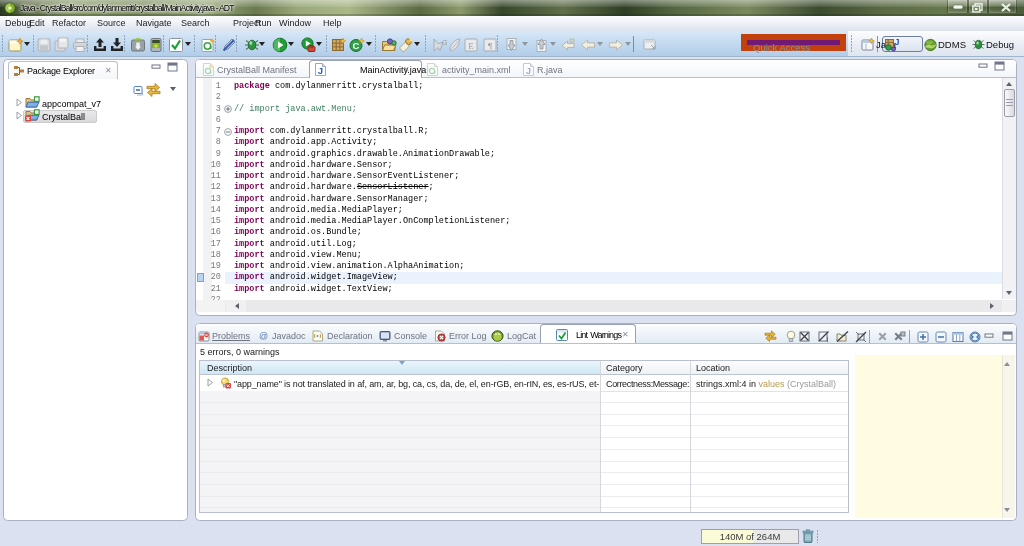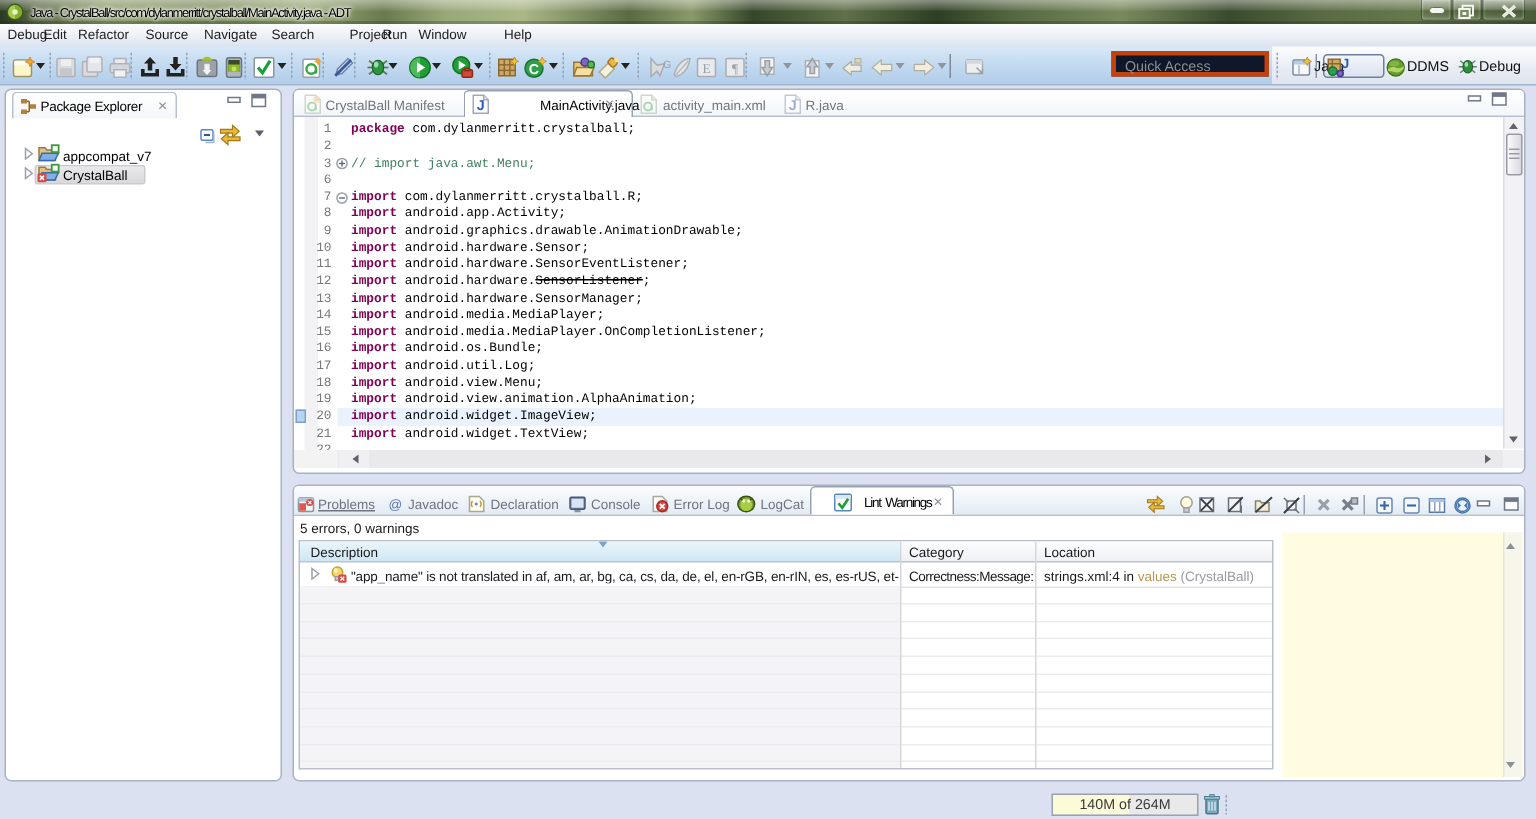--- a/index.html
+++ b/index.html
@@ -19,21 +19,21 @@
   background:linear-gradient(rgba(255,255,255,.30),rgba(255,255,255,.10) 45%,rgba(20,30,10,.10) 55%,rgba(255,255,255,.12));
   border-radius:0 0 2.5px 2.5px; box-shadow:inset 0 0 2px rgba(255,255,255,.5); }
 
 #menubar { left:0; top:16px; width:1024px; height:15px; background:linear-gradient(#fbfcfe,#ecf0f6 55%,#dce3ee); color:#1c1c1c; position:absolute; }
 #menubar span { position:absolute; top:2px; }
 
 #toolbar { left:0; top:31px; width:1024px; height:26px; background:linear-gradient(#d9e8f7,#c3daf0 48%,#b2cde9); border-bottom:1px solid #9fb6cd; position:absolute; }
 #persp { position:absolute; left:848px; top:0; width:176px; height:25px; background:linear-gradient(#fcfdfe,#e7ecf4 60%,#dfe5ef); }
 .tsep { position:absolute; top:35px; width:1px; height:18px; background-image:linear-gradient(#8fa5bc 55%, rgba(0,0,0,0) 45%); background-size:1px 3px; }
 .tdd { position:absolute; top:42px; width:0; height:0; border-left:3.5px solid transparent; border-right:3.5px solid transparent; border-top:4px solid #222; }
-#qa { left:741px; top:34px; width:105px; height:17px; background:#0f172a; border:3px solid #c2410c; font-size:9.5px; color:#8f8f8f; line-height:15px; padding-left:6px; position:absolute; }
+#qa { left:741px; top:34px; width:105px; height:17px; background:#701a75; border:6px solid #c2410c; font-size:9.5px; color:#8f8f8f; line-height:15px; padding-left:6px; position:absolute; }
 #javabtn { position:absolute; left:882px; top:36px; width:41px; height:16px; border:1px solid #6d7f9b; border-radius:3px; background:linear-gradient(#f2f5fa,#dbe3f0); }
 .ptext { position:absolute; top:39px; font-size:9.5px; color:#111; }
 
 .panel { position:absolute; background:#ffffff; border:1px solid #a9b1c2; border-radius:4.5px; }
 
 .ttext { position:absolute; font-size:9px; color:#70747e; white-space:nowrap; }
 .ttext.on { color:#000; }
 .atab { position:absolute; background:#fff; border:1px solid #97a2b4; border-bottom:none; border-radius:3.5px 3.5px 0 0; }
 .tabline { position:absolute; height:1px; background:#b7bfce; }
 .xclose { position:absolute; font-size:8px; color:#8b9099; }
@@ -85,21 +85,21 @@
 <div id="menubar">
 <span style="left:5px;">Debug</span>
     <span style="left:29px;">Edit</span>
     <span style="left:52px;">Refactor</span>
     <span style="left:97px;">Source</span>
     <span style="left:136px;">Navigate</span>
     <span style="left:181px;">Search</span>
     <span style="left:233px;">Project</span>
     <span style="left:255px;">Run</span>
     <span style="left:279px;">Window</span>
-    <span style="left:323px;margin-left:13px;">Help</span>
+    <span style="left:323px;">Help</span>
 </div>
 
 <div id="toolbar">
     <div id="persp"></div>
   </div>
 <div class="tsep" style="left:2px"></div>
 
 <svg style="left:8px;top:37px" width="16" height="16">
     <rect x="1" y="3" width="12" height="11" rx="1.5" fill="#fdf6c8" stroke="#9a9468"></rect>
     <rect x="1.5" y="3.5" width="11" height="3" fill="#fffdf0"></rect>

